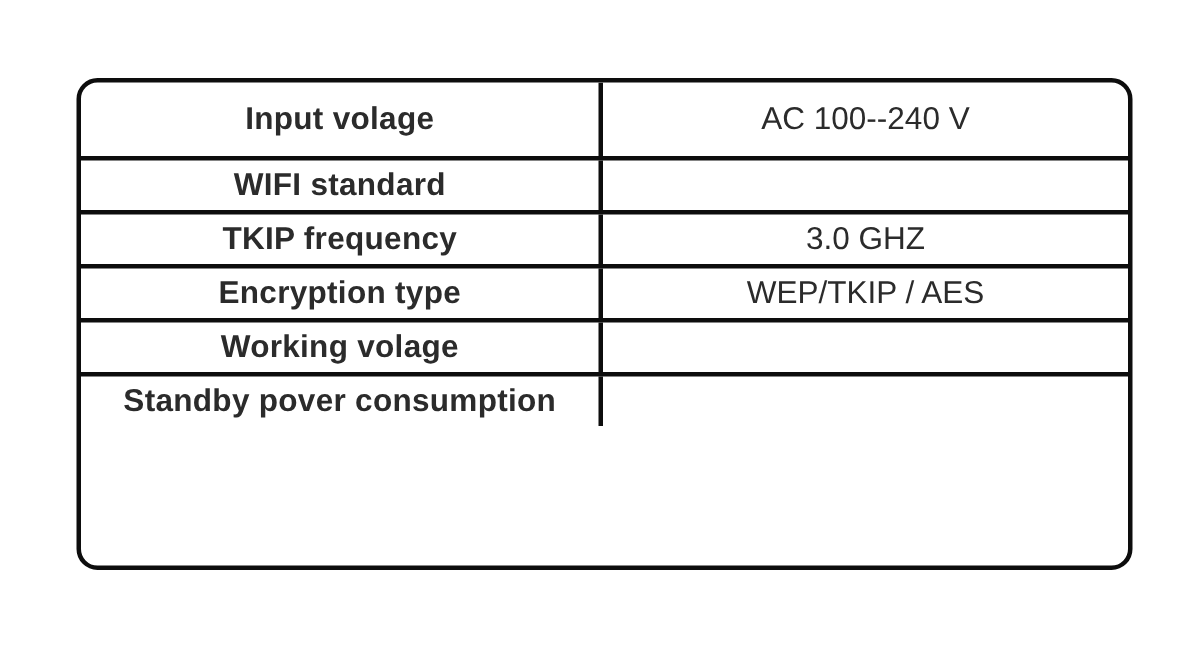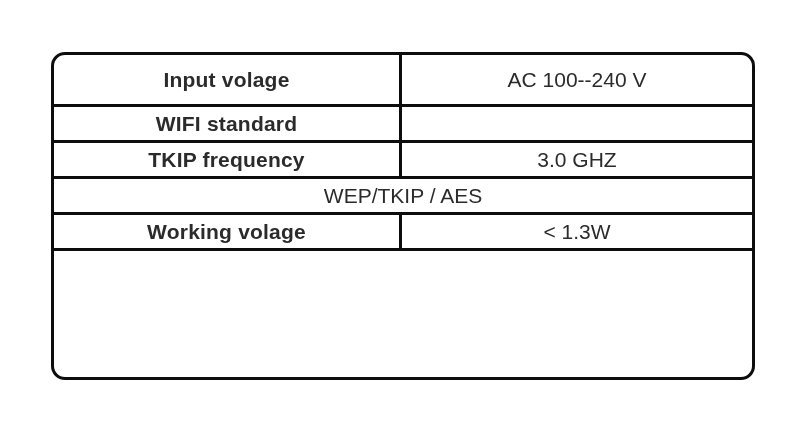--- a/index.html
+++ b/index.html
@@ -74,25 +74,26 @@
     <div class="row">
       <div class="cell label">WIFI standard</div>
     </div>
 
     <div class="row">
       <div class="cell label">TKIP frequency</div>
       <div class="cell value">3.0 GHZ</div>
     </div>
 
     <div class="row">
+      <div class="cell label">Encryption type</div>
       <div class="cell value">WEP/TKIP / AES</div>
     </div>
 
     <div class="row">
       <div class="cell label">Working volage</div>
-      <div class="cell value">&lt; 1.3W</div>
     </div>
 
     <div class="row">
+      <div class="cell label">Standby pover consumption</div>
     </div>
 
   </div>
 </div>
 
 </body></html>

